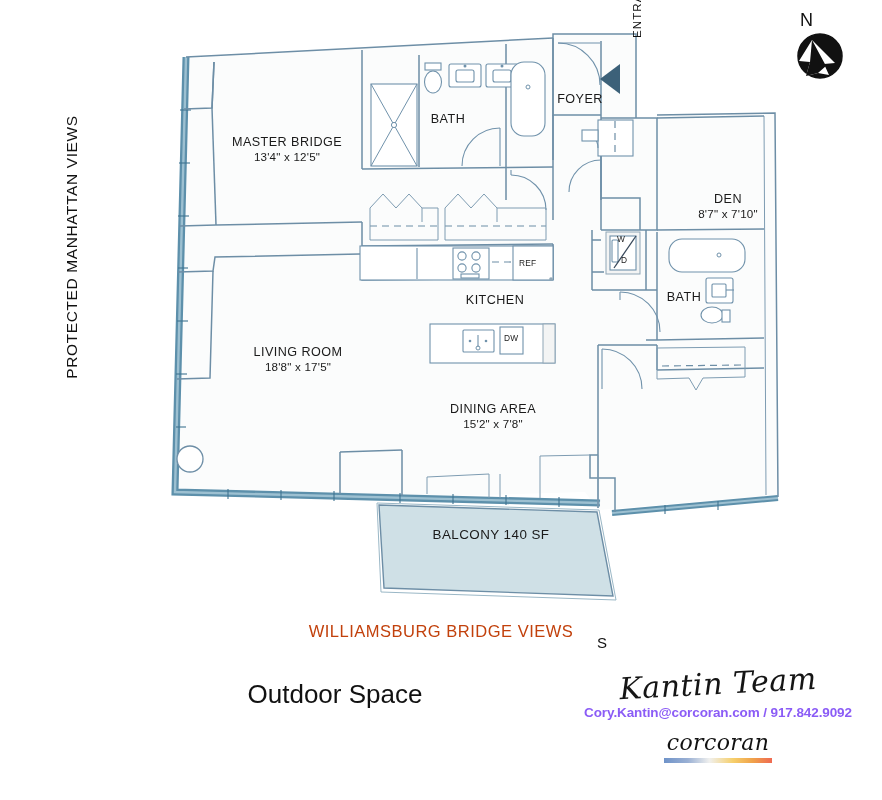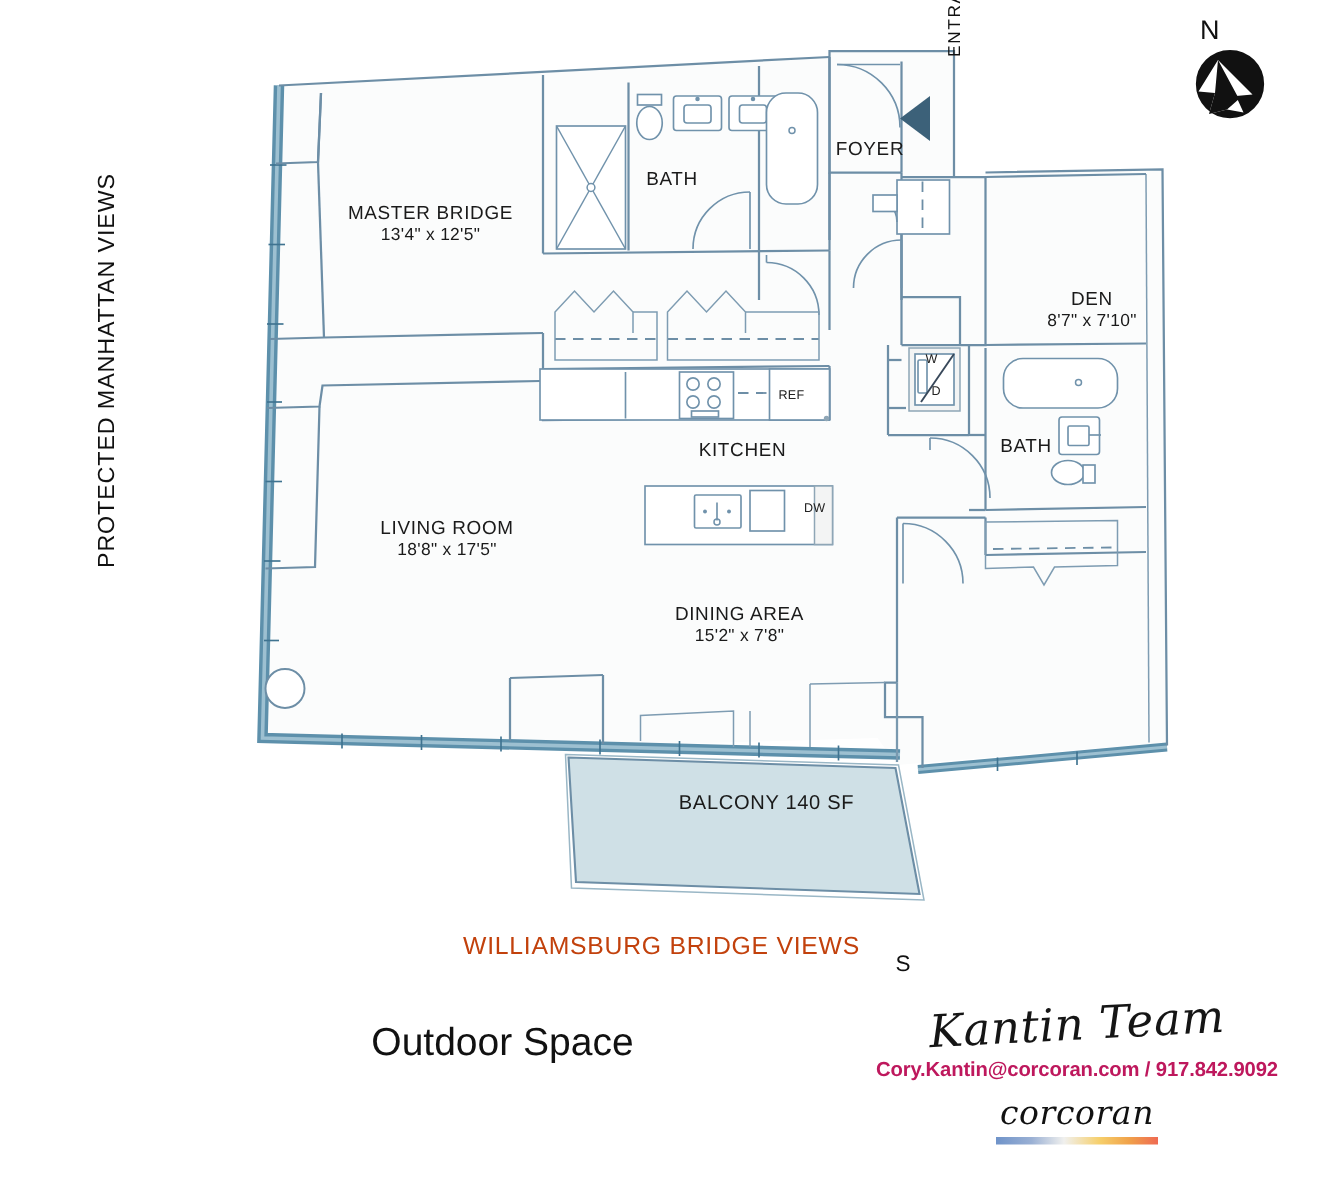--- a/index.html
+++ b/index.html
@@ -82,21 +82,21 @@
     font-size: 30px;
     letter-spacing: 0.5px;
     color: #151515;
     transform: rotate(-3deg);
     display: block;
     margin-bottom: 2px;
   }
   .brand-contact {
     font-size: 13.5px;
     font-weight: bold;
-    color: #be185d;
+    color: #8b5cf6;
     letter-spacing: -0.1px;
     margin-top: 4px;
   }
   .brand-logo {
     font-family: "DejaVu Serif", serif;
     font-style: italic;
     font-size: 22px;
     color: #111;
     margin-top: 10px;
     letter-spacing: 0.4px;
@@ -440,26 +440,26 @@
     <span class="rname">LIVING ROOM</span>
     <span class="rdim">18'8" x 17'5"</span>
   </div>
 
   <div class="rlabel" style="left:428px; top:402px; width:130px;">
     <span class="rname">DINING AREA</span>
     <span class="rdim">15'2" x 7'8"</span>
   </div>
 
 
-  <div class="rlabel" style="left:416px; top:527px; width:190px;">
+  <div class="rlabel" style="left:396px; top:527px; width:190px;">
     <span class="rname" style="font-size:13.4px;">BALCONY 140 SF</span>
   </div>
 
   <div class="tiny" style="left:519px; top:258px;">REF</div>
-  <div class="tiny" style="left:504px; top:333px;margin-left:32px;">DW</div>
+  <div class="tiny" style="left:504px; top:333px;">DW</div>
   <div class="tiny" style="left:617px; top:234px;">W</div>
   <div class="tiny" style="left:621px; top:255px;">D</div>
 
   <div class="sf-block">
     <div>Outdoor Space</div>
   </div>
 
   <div class="brand">
     <span class="brand-script">Kantin Team</span>
     <div class="brand-contact">Cory.Kantin@corcoran.com / 917.842.9092</div>

